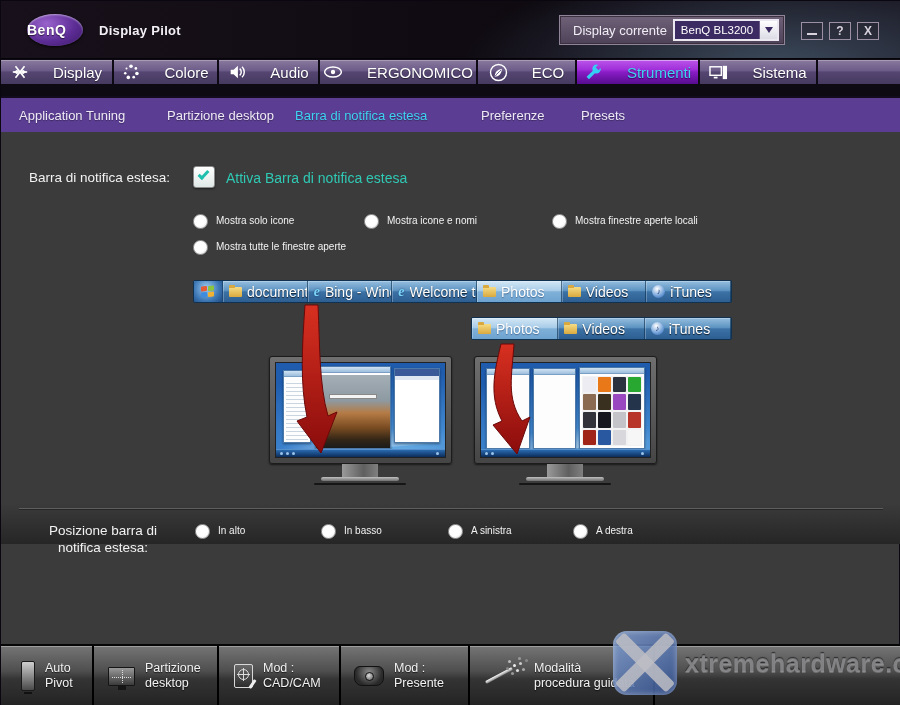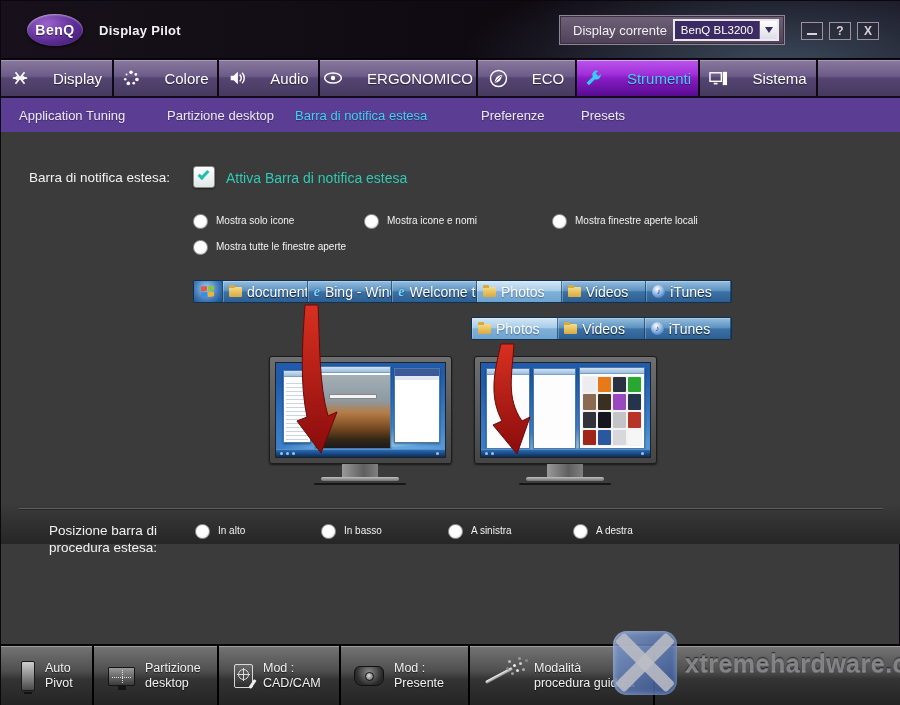--- a/index.html
+++ b/index.html
@@ -9,21 +9,21 @@
 
   
   #titlebar { position:absolute; left:0; top:0; width:900px; height:58px;
     background:
       radial-gradient(ellipse 420px 140px at 86% 115%, rgba(95,125,150,.55), rgba(60,70,95,.25) 55%, transparent 75%),
       linear-gradient(90deg, #18111b 0%, #120c14 35%, #0e0a10 60%, #141018 100%);
     border-bottom:1px solid #060408; }
   .benq-logo { position:absolute; left:26px; top:13px; width:56px; height:32px; border-radius:50%;
     background:radial-gradient(ellipse at 35% 30%, #9a63cc, #5d2d96 55%, #3a1766 100%);
     box-shadow:inset 0 1px 2px rgba(255,255,255,.5), 0 1px 3px rgba(0,0,0,.8);
-    display:flex; align-items:center; justify-content:center; }
+    display:flex; align-items:center; justify-content:flex-start; }
   .benq-logo span { color:#fff; font-weight:bold; font-size:14px; letter-spacing:.5px; text-shadow:0 1px 1px rgba(0,0,0,.6); }
   .app-title { position:absolute; left:98px; top:22px; color:#f2f0f5; font-size:13px; font-weight:bold; letter-spacing:.3px; }
 
   .display-box { position:absolute; left:558px; top:14px; width:226px; height:30px;
     border:1px solid #8f8498; background:linear-gradient(#6e6178,#4e4259);
     box-shadow:inset 0 0 0 1px #3a3040; display:flex; align-items:center; }
   .display-box .dlabel { color:#f0edf4; font-size:13px; margin-left:13px; }
   .dselect { position:absolute; right:5px; top:3px; width:106px; height:22px; border:2px solid #ece8f2;
     background:#3c2a63; display:flex; align-items:center; cursor:pointer; }
   .dselect .dvalue { color:#fff; font-size:11.5px; flex:1; text-align:center; }
@@ -31,21 +31,21 @@
     display:flex; align-items:center; justify-content:center; }
   .dselect .darrow i { width:0; height:0; border-left:4px solid transparent; border-right:4px solid transparent; border-top:6px solid #3c2a63; }
 
   .winbtns { position:absolute; right:22px; top:21px; display:flex; gap:6px; }
   .winbtn { width:22px; height:18px; border:1px solid #9b90a4; background:rgba(40,30,45,.25);
     color:#d8d2dd; font-size:12px; font-weight:bold; display:flex; align-items:center; justify-content:center; cursor:pointer; }
   .winbtn .minbar { width:10px; height:2px; background:#d8d2dd; margin-top:6px; }
 
   
   #tabbar { position:absolute; left:0; top:58px; width:900px; height:37px; background:#0e0a14; display:flex; gap:2px; padding-top:1px; }
-  .tab { height:36px; display:flex; align-items:center; justify-content:center; gap:24px; cursor:pointer;
+  .tab { height:24px; display:flex; align-items:center; justify-content:center; gap:24px; cursor:pointer;
     background:linear-gradient(#8a7a9e 0%, #6b5b88 45%, #544571 50%, #463a60 100%);
     box-shadow:inset 0 1px 0 rgba(255,255,255,.25); }
   .tab .tlabel { color:#fff; font-size:15px; text-shadow:0 1px 1px rgba(0,0,0,.5); }
   .tab.active { background:linear-gradient(#bb55ea 0%, #a02fd9 40%, #8a1cc6 50%, #560c90 100%);
     box-shadow:inset 0 1px 0 rgba(255,255,255,.45);align-items:center; }
   .tab.active .tlabel { color:#3fd2f2; }
   .tab svg { display:block; }
 
   
   #subnav { position:absolute; left:0; top:95px; width:900px; height:36px; background:#5b3e93; border-top:2px solid #120c1e; }
@@ -403,21 +403,21 @@
         </linearGradient>
       </defs>
       <path d="M304,173 L317,173 C319,215 318,252 327,284 L336,280 L320,321 L296,289 L306,285 C299,252 301,215 304,173 Z" fill="url(#redg)" stroke="#6a0808" stroke-width="1"></path>
       <path d="M500,212 L513,212 C511,243 505,266 521,289 L529,285 L516,322 L492,293 L501,289 C488,264 493,241 500,212 Z" fill="url(#redg)" stroke="#6a0808" stroke-width="1"></path>
     </svg>
 
     <div class="divider"></div>
 
     <div class="poslabel">
       <div>Posizione barra di</div>
-      <div>procedura estesa:</div>
+      <div>notifica estesa:</div>
     </div>
     <span class="radio" style="left:194px; top:392px"></span>
     <span class="rlabel" style="left:217px; top:393px">In alto</span>
     <span class="radio" style="left:320px; top:392px"></span>
     <span class="rlabel" style="left:343px; top:393px">In basso</span>
     <span class="radio" style="left:447px; top:392px"></span>
     <span class="rlabel" style="left:470px; top:393px">A sinistra</span>
     <span class="radio" style="left:572px; top:392px"></span>
     <span class="rlabel" style="left:595px; top:393px">A destra</span>
   </div>

